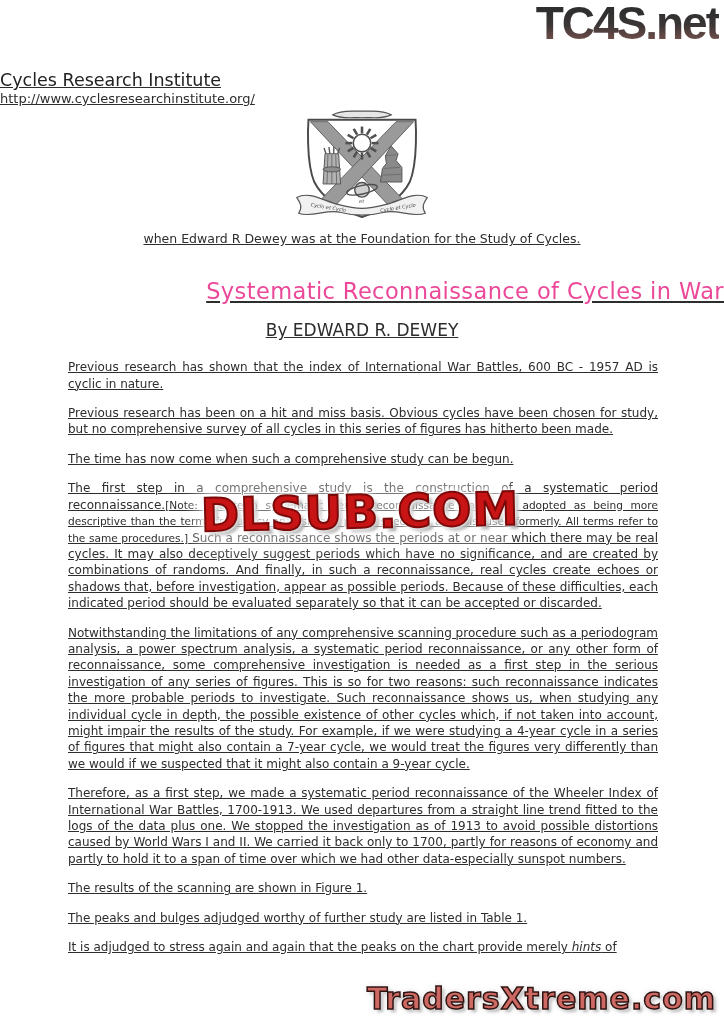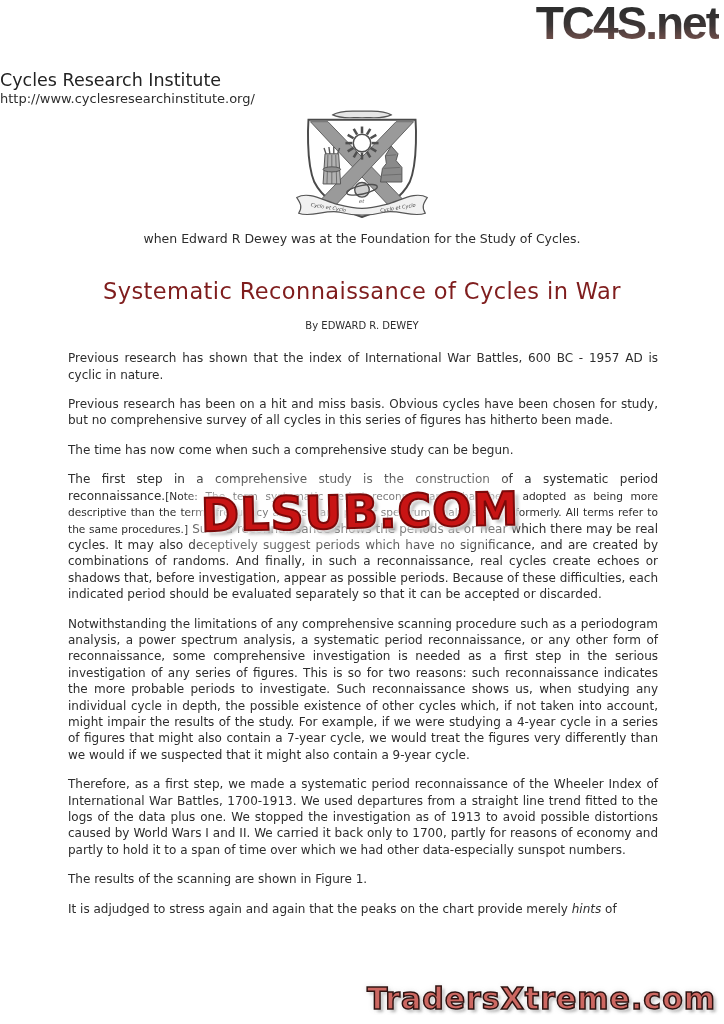--- a/index.html
+++ b/index.html
@@ -1,20 +1,20 @@
 <!DOCTYPE html>
 <html><head>
 <meta charset="utf-8">
 <style>
   html,body{margin:0;padding:0;}
   body{
     width:724px;height:1024px;background:#ffffff;position:relative;overflow:hidden;
     font-family:"DejaVu Sans",sans-serif;color:#2d2d2d;
   }
-  .page{position:absolute;inset:0;}
+  .page{position:absolute;inset:0;text-decoration:underline;}
 
   
   .tc4s{
     position:absolute;top:0px;right:5px;
     font-family:"Liberation Sans",sans-serif;font-weight:700;
     font-stretch:condensed;font-size:46px;letter-spacing:-2px;line-height:1;
     color:#4a3a38;
   }
   @supports ((-webkit-background-clip:text) or (background-clip:text)){
     .tc4s{
@@ -47,22 +47,22 @@
   .header{padding-top:70px;text-align:left;}
   .org-name{font-size:17.5px;color:#222;}
   .org-url{font-size:13px;color:#2d2d2d;margin-top:1px;}
   .crest{display:block;margin:2px auto 0 auto;}
 
   
   .pubnote{text-align:center;font-size:12.5px;line-height:1.3;margin-top:10px;color:#2d2d2d;}
   .pubnote .mag{font-weight:700;font-style:italic;}
 
   
-  .title{font-size:22.5px;text-align:center;margin-top:31px;color:#7f1d1d;letter-spacing:.4px;}
-  .byline{font-size:10px;text-align:center;margin-top:16px;}
+  .title{font-size:22.5px;text-align:right;margin-top:31px;color:#ec4899;letter-spacing:.4px;}
+  .byline{font-size:17px;text-align:center;margin-top:16px;}
 
   
   .article{margin:19px 66px 0 68px;font-size:12px;line-height:16.4px;text-align:justify;}
   .article p{margin:0 0 13px 0;}
   .article p.gap-top{margin-top:11px;}
   .footnote{font-size:10.6px;}
   .it{font-style:italic;}
 </style>
 </head>
 <body>
@@ -136,19 +136,20 @@
   <div class="byline">By EDWARD R. DEWEY</div>
 
   <div class="article">
     <p>Previous research has shown that the index of International War Battles, 600 BC - 1957 AD is cyclic in nature.</p>
     <p>Previous research has been on a hit and miss basis. Obvious cycles have been chosen for study, but no comprehensive survey of all cycles in this series of figures has hitherto been made.</p>
     <p>The time has now come when such a comprehensive study can be begun.</p>
     <p><span>The first step in a comprehensive study is the construction of a systematic period reconnaissance.</span><span class="footnote">[Note: The term systematic period reconnaissance has been adopted as being more descriptive than the terms frequency analysis and power spectrum analysis, used formerly. All terms refer to the same procedures.]</span><span> Such a reconnaissance shows the periods at or near which there may be real cycles. It may also deceptively suggest periods which have no significance, and are created by combinations of randoms. And finally, in such a reconnaissance, real cycles create echoes or shadows that, before investigation, appear as possible periods. Because of these difficulties, each indicated period should be evaluated separately so that it can be accepted or discarded.</span></p>
     <p>Notwithstanding the limitations of any comprehensive scanning procedure such as a periodogram analysis, a power spectrum analysis, a systematic period reconnaissance, or any other form of reconnaissance, some comprehensive investigation is needed as a first step in the serious investigation of any series of figures. This is so for two reasons: such reconnaissance indicates the more probable periods to investigate. Such reconnaissance shows us, when studying any individual cycle in depth, the possible existence of other cycles which, if not taken into account, might impair the results of the study. For example, if we were studying a 4-year cycle in a series of figures that might also contain a 7-year cycle, we would treat the figures very differently than we would if we suspected that it might also contain a 9-year cycle.</p>
     <p>Therefore, as a first step, we made a systematic period reconnaissance of the Wheeler Index of International War Battles, 1700-1913. We used departures from a straight line trend fitted to the logs of the data plus one. We stopped the investigation as of 1913 to avoid possible distortions caused by World Wars I and II. We carried it back only to 1700, partly for reasons of economy and partly to hold it to a span of time over which we had other data-especially sunspot numbers.</p>
     <p class="gap-top">The results of the scanning are shown in Figure 1.</p>
+    <p>The peaks and bulges adjudged worthy of further study are listed in Table 1.</p>
     <p><span>It is adjudged to stress again and again that the peaks on the chart provide merely </span><span class="it">hints</span><span> of</span></p>
   </div>
 
   <div class="dlsub">DLSUB.COM</div>
   <div class="traders">TradersXtreme.com</div>
 
 </div>
 
 </body></html>

